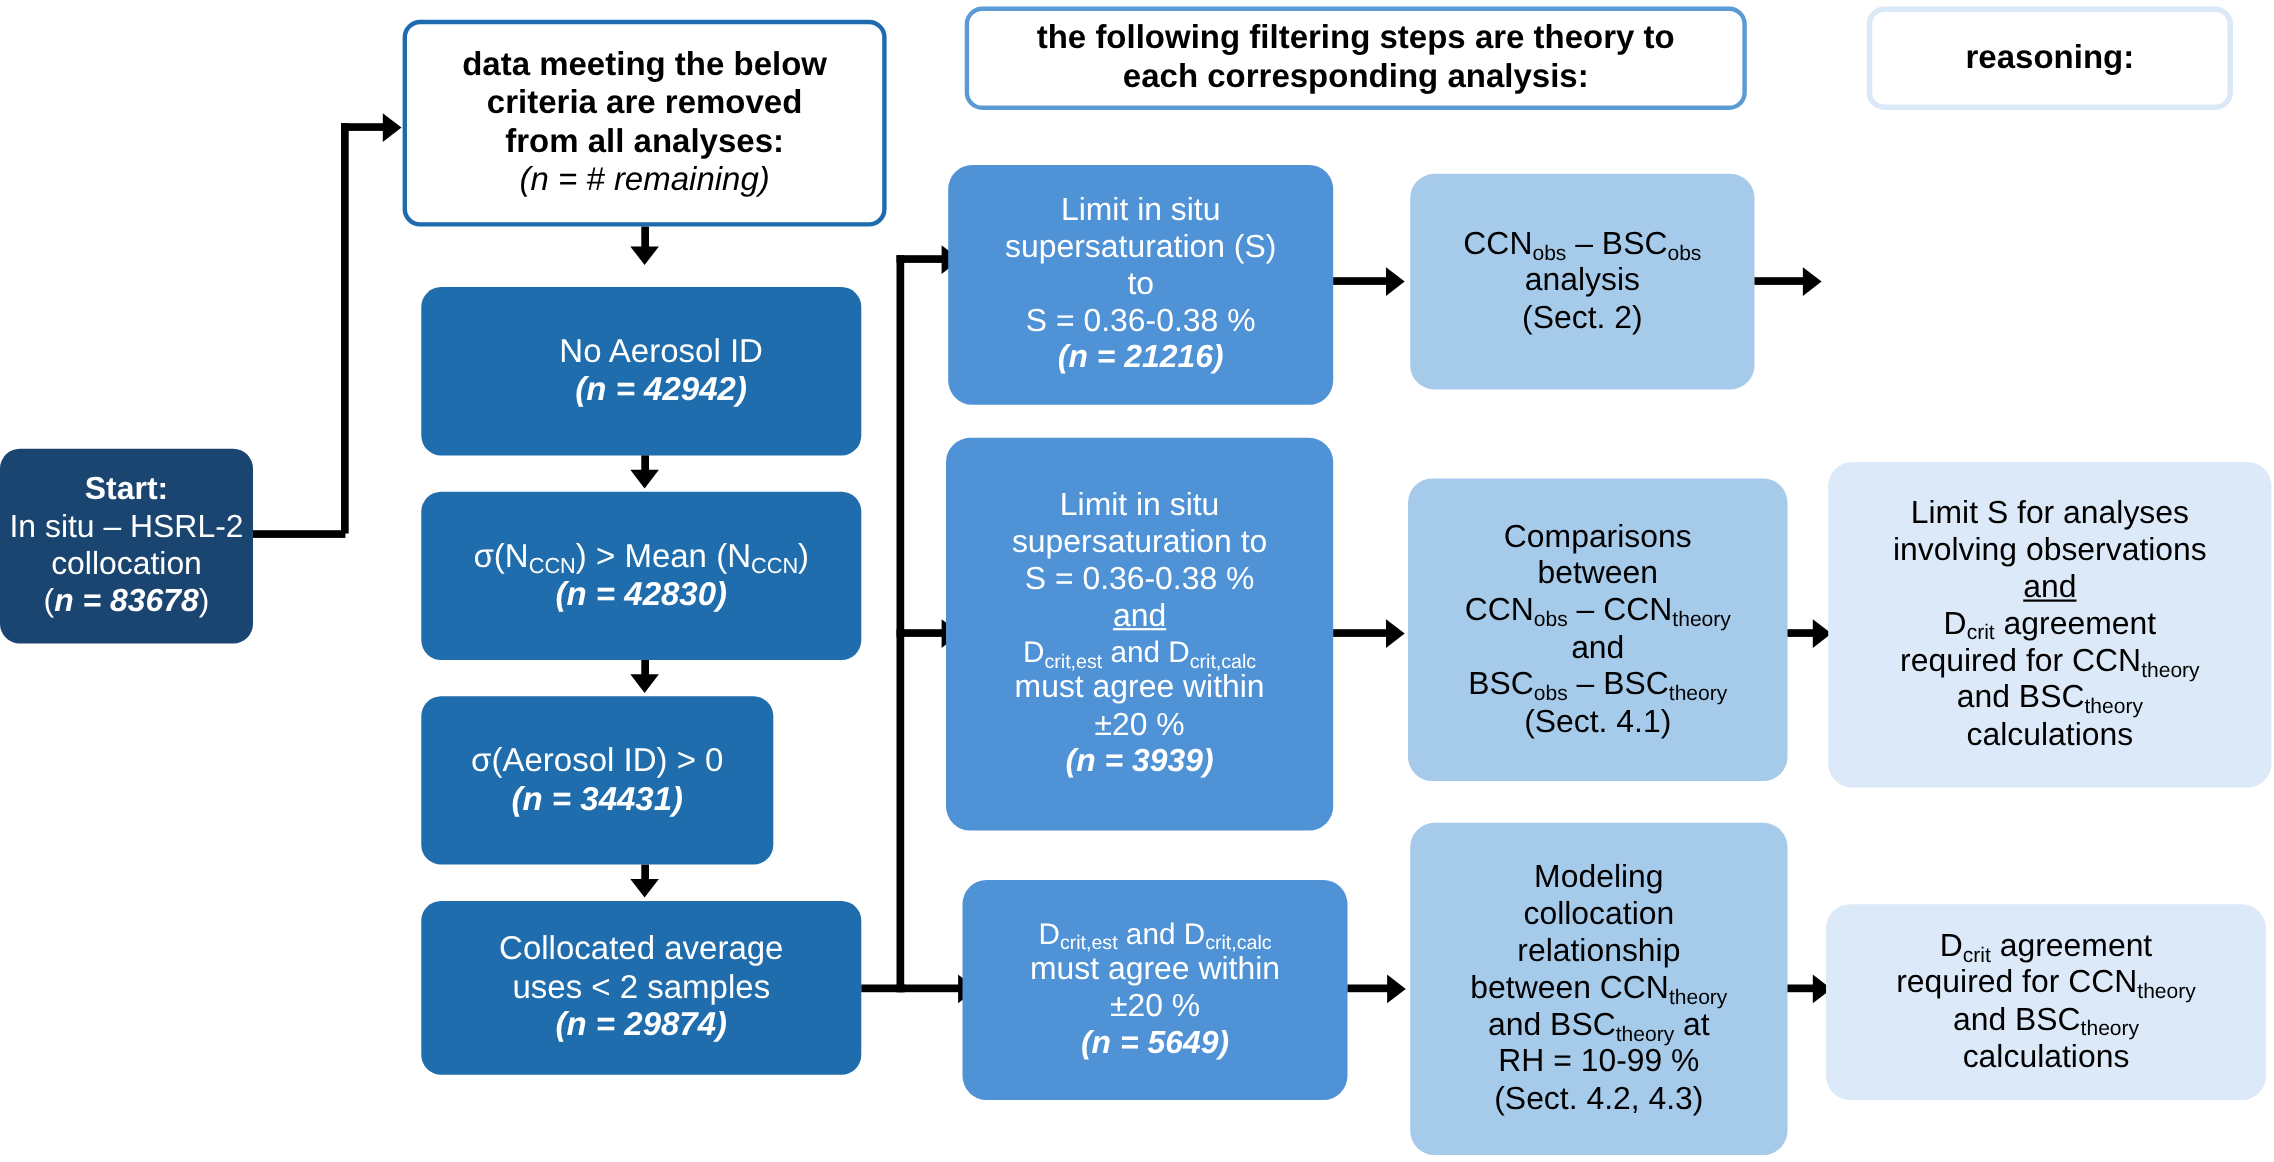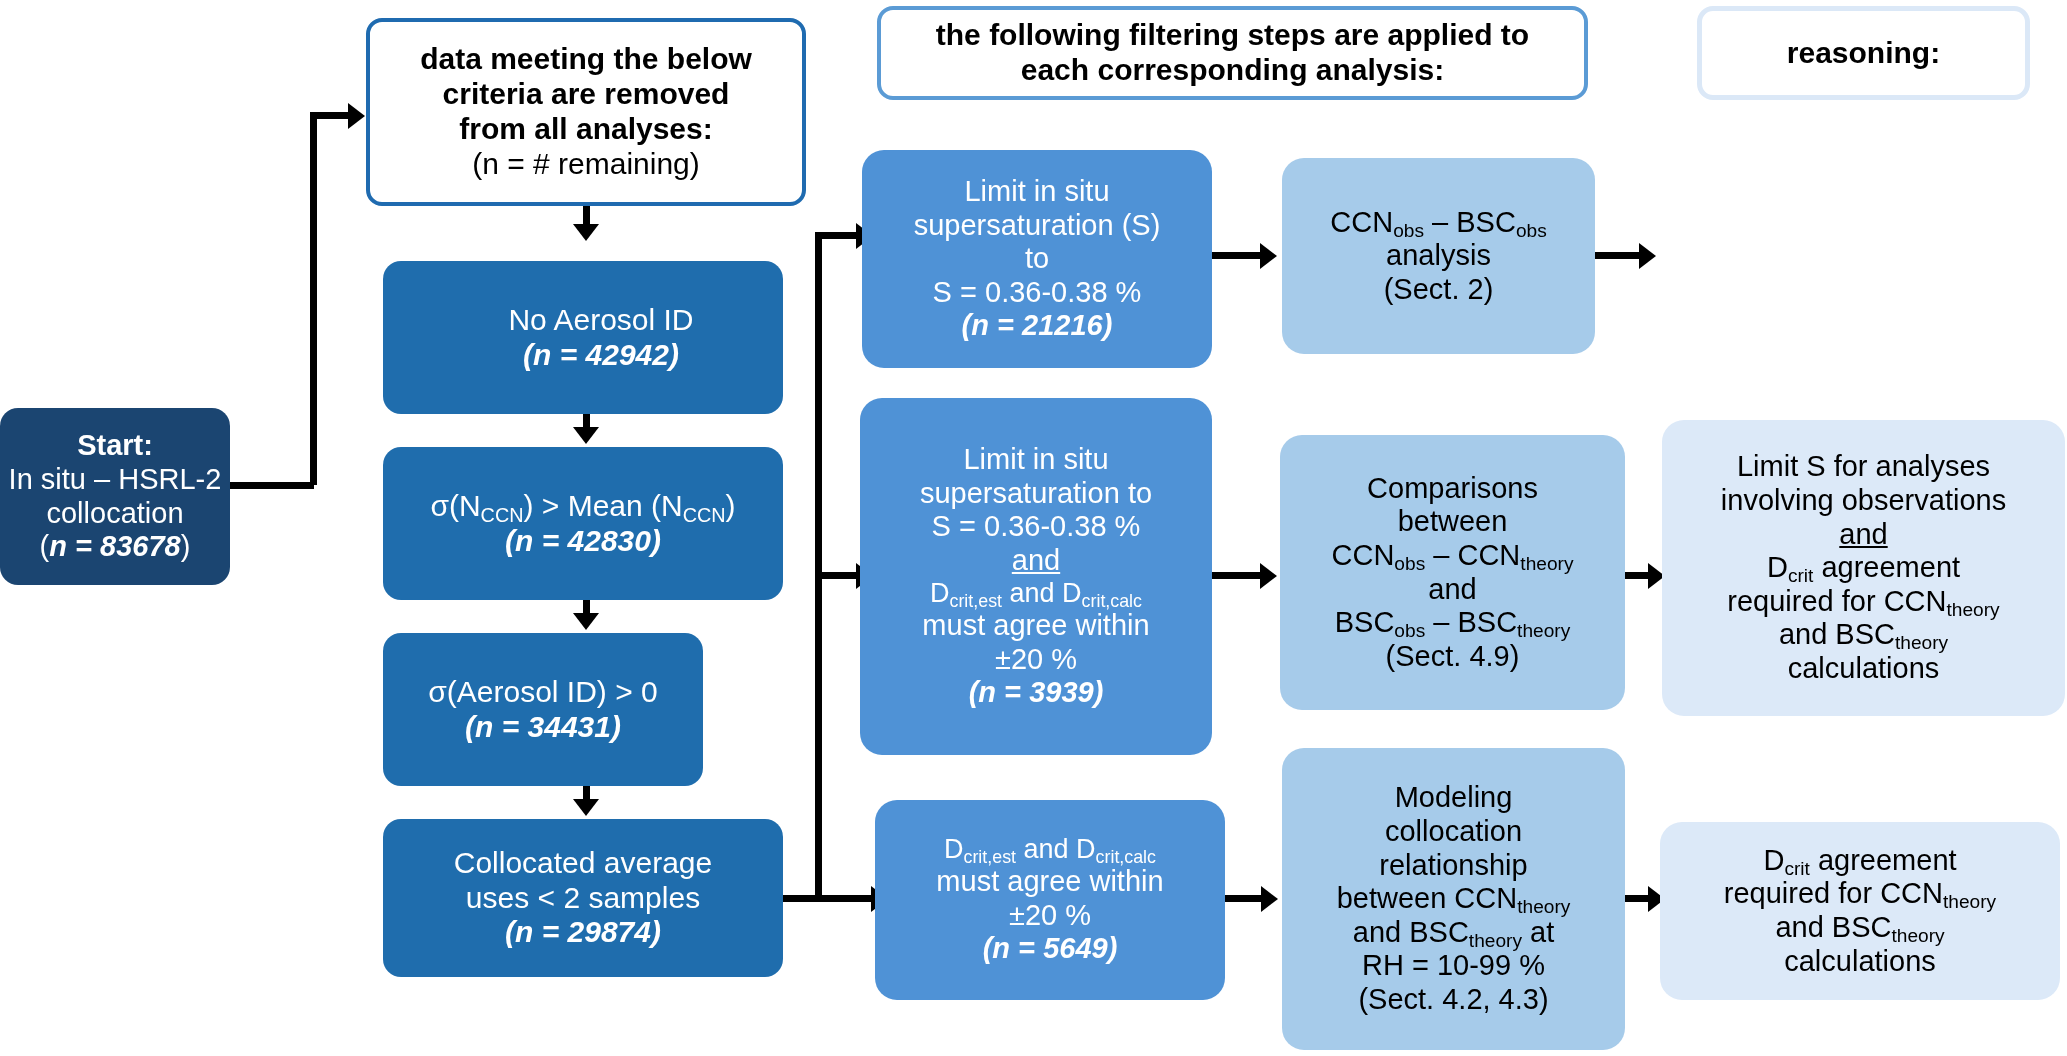--- a/index.html
+++ b/index.html
@@ -40,21 +40,21 @@
   .hdr-pale{border:5px solid #dbe8f7;}
 
   
   .navy{background:#1b4571;color:#ffffff;border-radius:18px;}
   .dblue{background:#1f6dad;color:#ffffff;border-radius:18px;}
   .mblue{background:#4f92d6;color:#ffffff;border-radius:22px;}
   .lblue{background:#a6cbea;color:#000000;border-radius:22px;text-align:right;}
   .pblue{background:#dce9f8;color:#000000;border-radius:22px;}
 
   .nline{font-weight:bold;font-style:italic;}
-  .ital{text-align:right;}
+  .ital{font-style:italic;text-align:right;}
   .und{text-decoration:underline;text-underline-offset:2px;}
   sub{font-size:0.66em;line-height:0;vertical-align:-0.28em;}
 
   
   .conn{position:absolute;background:#000000;}
   .vline{width:7px;}
   .hline{height:7px;}
   .arrow-down{
     position:absolute;width:0;height:0;
     border-left:13px solid transparent;
@@ -74,21 +74,21 @@
 <div id="canvas">
 
   <div class="box hdr hdr-strong" style="left:366px;top:18px;width:440px;height:188px;font-size:30px;padding:6px 14px;">
     <span class="ln">data meeting the below</span>
     <span class="ln">criteria are removed</span>
     <span class="ln">from all analyses:</span>
     <span class="ln ital" style="font-weight:normal;">(n = # remaining)</span>
   </div>
 
   <div class="box hdr hdr-mid" style="left:877px;top:6px;width:711px;height:94px;font-size:30px;padding:4px 12px;">
-    <span class="ln">the following filtering steps are applied to</span>
+    <span class="ln">the following filtering steps are theory to</span>
     <span class="ln">each corresponding analysis:</span>
   </div>
 
   <div class="box hdr hdr-pale" style="left:1697px;top:6px;width:333px;height:94px;font-size:30px;">
     <span class="ln">reasoning:</span>
   </div>
 
   <div class="box navy" style="left:0px;top:408px;width:230px;height:177px;font-size:29px;padding:4px 8px;">
     <span class="ln" style="font-weight:bold;">Start:</span>
     <span class="ln">In situ – HSRL-2</span>
@@ -186,21 +186,21 @@
     <span class="ln">analysis</span>
     <span class="ln">(Sect. 2)</span>
   </div>
 
   <div class="box lblue" style="left:1280px;top:435px;width:345px;height:275px;font-size:29px;padding:2px 8px;">
     <span class="ln">Comparisons</span>
     <span class="ln">between</span>
     <span class="ln"><span>CCN</span><sub>obs</sub> <span>–</span> <span>CCN</span><sub>theory</sub></span>
     <span class="ln">and</span>
     <span class="ln"><span>BSC</span><sub>obs</sub> <span>–</span> <span>BSC</span><sub>theory</sub></span>
-    <span class="ln">(Sect. 4.9)</span>
+    <span class="ln">(Sect. 4.1)</span>
   </div>
 
   <div class="box lblue" style="left:1282px;top:748px;width:343px;height:302px;font-size:29px;padding:2px 8px;">
     <span class="ln">Modeling</span>
     <span class="ln">collocation</span>
     <span class="ln">relationship</span>
     <span class="ln">between <span>CCN</span><sub>theory</sub></span>
     <span class="ln">and <span>BSC</span><sub>theory</sub> at</span>
     <span class="ln">RH = 10-99 %</span>
     <span class="ln">(Sect. 4.2, 4.3)</span>

